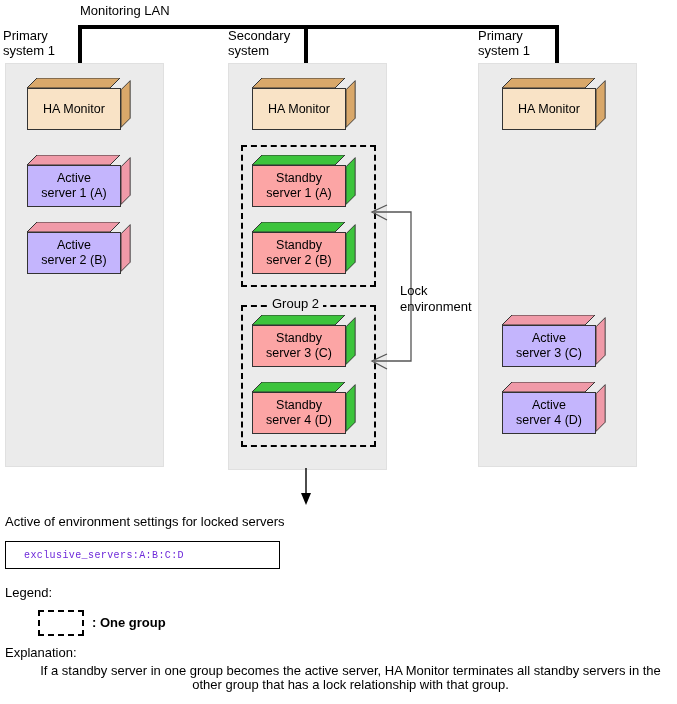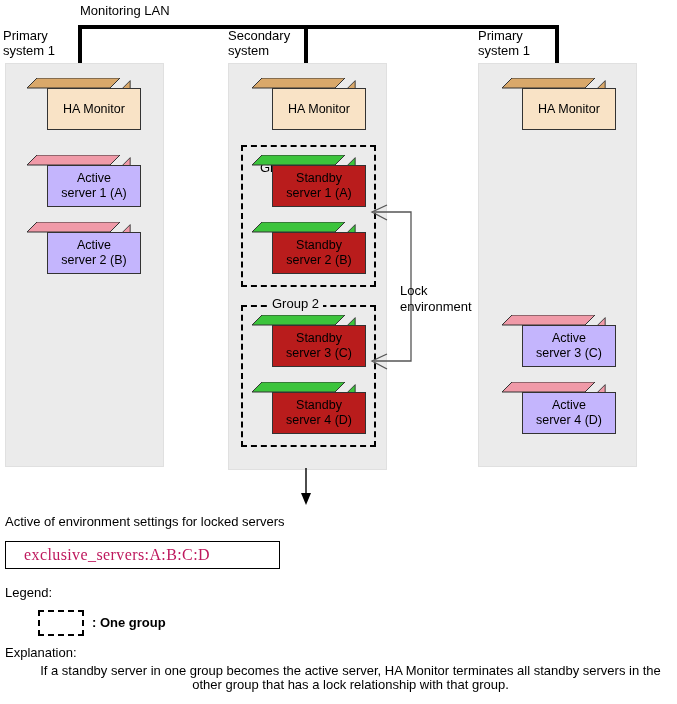--- a/index.html
+++ b/index.html
@@ -72,38 +72,37 @@
     border: 1px solid #333;
     box-sizing: border-box;
     display: flex;
     flex-direction: column;
     align-items: center;
     justify-content: center;
     font-size: 12.5px;
     line-height: 15px;
     text-align: center;
     color: #000;
-    margin-left: 20px;
   }
   .box3d .top {
     position: absolute;
     left: 0; top: 0;
     width: 94px; height: 11px;
   }
   .box3d .side {
     position: absolute;
     left: 94px; top: 0;
     width: 11px; height: 52px;
   }
   .box3d svg { display: block; }
 
   
   .tan  .face { background: #f9e3c6; }
   .pink .face { background: #c4b5fd; align-items: center; }
-  .green .face { background: #b91c1c; }
+  .green .face { background: #fca5a5; }
 
   
   .group-frame {
     position: absolute;
     border: 2px dashed #000;
     background: transparent;
   }
   .group-title {
     position: absolute;
     background: #ebebeb;
@@ -131,25 +130,25 @@
   .code-box {
     position: absolute;
     left: 5px; top: 541px;
     width: 275px; height: 28px;
     border: 1px solid #000;
     box-sizing: border-box;
     display: flex;
     align-items: center;
   }
   .code-text {
-    font-family: Liberation Serif, serif;
-    font-size: 16px;
+    font-family: Liberation Mono, monospace;
+    font-size: 10px;
     letter-spacing: 0.4px;
     padding-left: 18px;
-    color: #be185d;
+    color: #6d28d9;
   }
   .legend-swatch {
     position: absolute;
     left: 38px; top: 610px;
     width: 46px; height: 26px;
     border: 2px dashed #000;
     box-sizing: border-box;
   }
   .legend-text {
     position: absolute;

